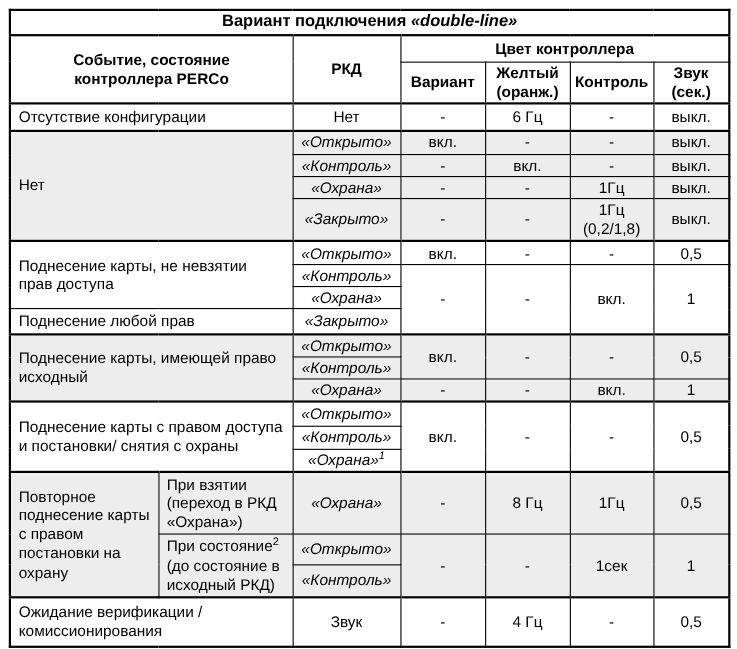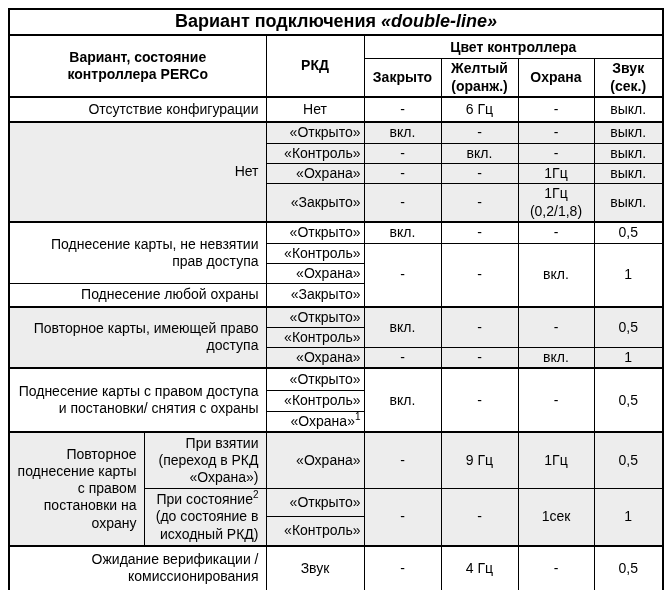--- a/index.html
+++ b/index.html
@@ -18,26 +18,26 @@
   }
   td, th {
     border: 1px solid #000;
     font-size: 14px;
     font-weight: normal;
     vertical-align: middle;
     padding: 1px 3px;
     line-height: 1.22;
     overflow: hidden;
   }
-  .title-cell { font-weight: bold; font-size: 18px; text-align: center; }
+  .title-cell { font-weight: bold; font-size: 15px; text-align: center; }
   .title-cell .model { font-style: italic; }
   th.hdr { font-weight: bold; text-align: center; }
-  .left { text-align: right; padding: 2px 7px; }
+  .left { text-align: left; padding: 2px 7px; }
   .ctr { text-align: center; }
-  .rkd { text-align: right; }
+  .rkd { font-style: italic; text-align: center; }
   .g { background: #ededed; }
   .pre { white-space: pre-line; }
   tr.thick > td, tr.thick > th { border-top: 2px solid #000; }
   td.light-top { border-top: 1px solid #c3c3c3; }
   sup { font-size: 10px; line-height: 0; }
 </style>
 </head>
 <body>
 
 <div class="wrap">
@@ -51,30 +51,30 @@
         <col style="width:76px">
         <col style="width:69px">
   </colgroup>
 
   <tbody>
         <tr style="height:23px">
     <td colspan="7" class="title-cell"><span>Вариант подключения </span><span class="model">«double-line»</span></td>
   </tr>
 
   <tr class="thick" style="height:24px">
-    <th colspan="2" rowspan="2" class="hdr pre">Вариант, состояние
+    <th colspan="2" rowspan="2" class="hdr pre">Событие, состояние
 контроллера PERCo</th>
     <th rowspan="2" class="hdr">РКД</th>
     <th colspan="4" class="hdr">Цвет контроллера</th>
   </tr>
   <tr style="height:37px">
-    <th class="hdr">Закрыто</th>
+    <th class="hdr">Вариант</th>
     <th class="hdr pre">Желтый
 (оранж.)</th>
-    <th class="hdr">Охрана</th>
+    <th class="hdr">Контроль</th>
     <th class="hdr pre">Звук
 (сек.)</th>
   </tr>
 
   <tr class="thick" style="height:25px">
     <td colspan="2" class="left">Отсутствие конфигурации</td>
     <td class="ctr">Нет</td>
     <td class="ctr">-</td>
     <td class="ctr">6 Гц</td>
     <td class="ctr">-</td>
@@ -124,26 +124,26 @@
     <td class="rkd">«Контроль»</td>
     <td rowspan="3" class="ctr">-</td>
     <td rowspan="3" class="ctr">-</td>
     <td rowspan="3" class="ctr">вкл.</td>
     <td rowspan="3" class="ctr">1</td>
   </tr>
   <tr style="height:20px">
     <td class="rkd">«Охрана»</td>
   </tr>
   <tr style="height:21px">
-    <td colspan="2" class="left">Поднесение любой охраны</td>
+    <td colspan="2" class="left">Поднесение любой прав</td>
     <td class="rkd">«Закрыто»</td>
   </tr>
 
   <tr class="thick" style="height:21px">
-    <td colspan="2" rowspan="3" class="left g">Повторное карты, имеющей право доступа</td>
+    <td colspan="2" rowspan="3" class="left g">Поднесение карты, имеющей право исходный</td>
     <td class="rkd g">«Открыто»</td>
     <td rowspan="2" class="ctr g">вкл.</td>
     <td rowspan="2" class="ctr g">-</td>
     <td rowspan="2" class="ctr g">-</td>
     <td rowspan="2" class="ctr g">0,5</td>
   </tr>
   <tr style="height:20px">
     <td class="rkd g">«Контроль»</td>
   </tr>
   <tr style="height:20px">
@@ -167,21 +167,21 @@
   </tr>
   <tr style="height:21px">
     <td class="rkd"><span>«Охрана»</span><sup>1</sup></td>
   </tr>
 
   <tr class="thick" style="height:53px">
     <td rowspan="3" class="left g">Повторное поднесение карты с правом постановки на охрану</td>
     <td class="left g">При взятии (переход в РКД «Охрана»)</td>
     <td class="rkd g">«Охрана»</td>
     <td class="ctr g">-</td>
-    <td class="ctr g">9 Гц</td>
+    <td class="ctr g">8 Гц</td>
     <td class="ctr g">1Гц</td>
     <td class="ctr g">0,5</td>
   </tr>
   <tr style="height:26px">
     <td rowspan="2" class="left g"><span>При состояние</span><sup>2</sup><span> (до состояние в исходный РКД)</span></td>
     <td class="rkd g">«Открыто»</td>
     <td rowspan="2" class="ctr g">-</td>
     <td rowspan="2" class="ctr g">-</td>
     <td rowspan="2" class="ctr g">1сек</td>
     <td rowspan="2" class="ctr g">1</td>

